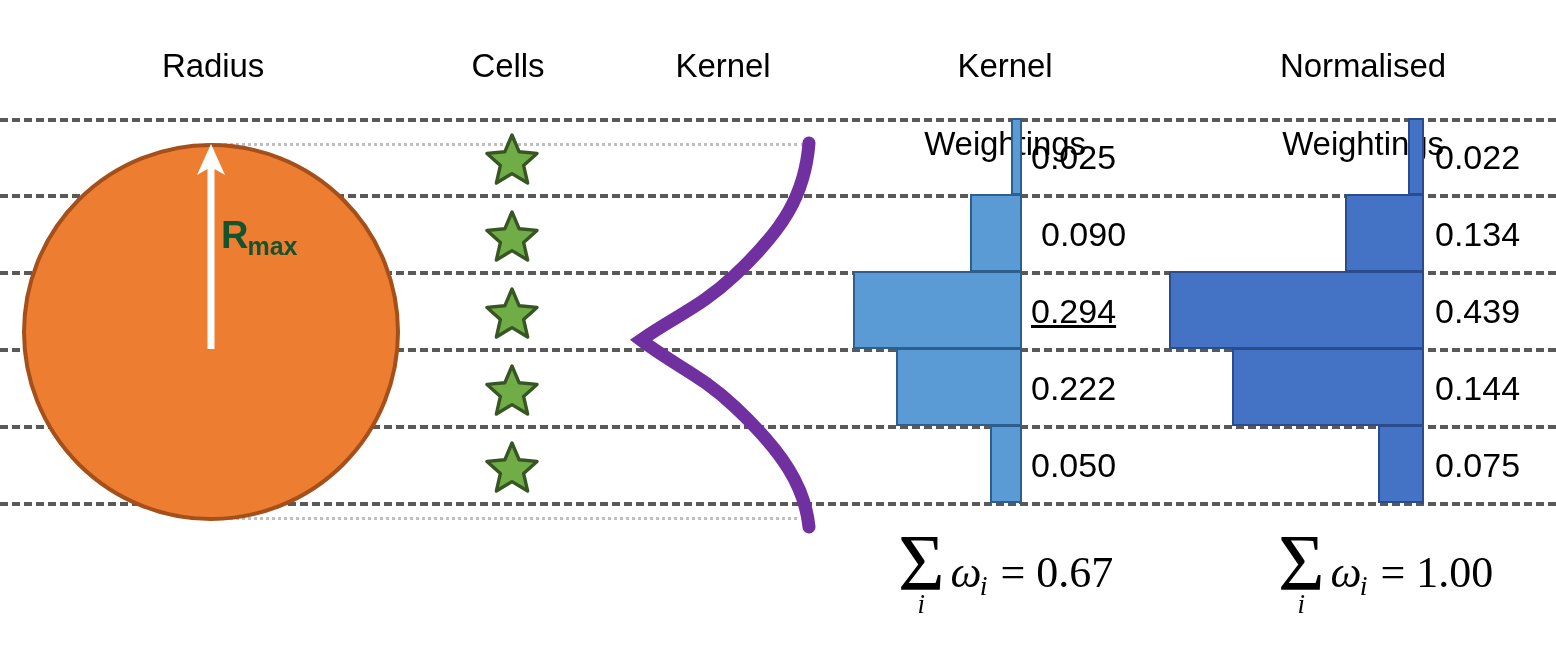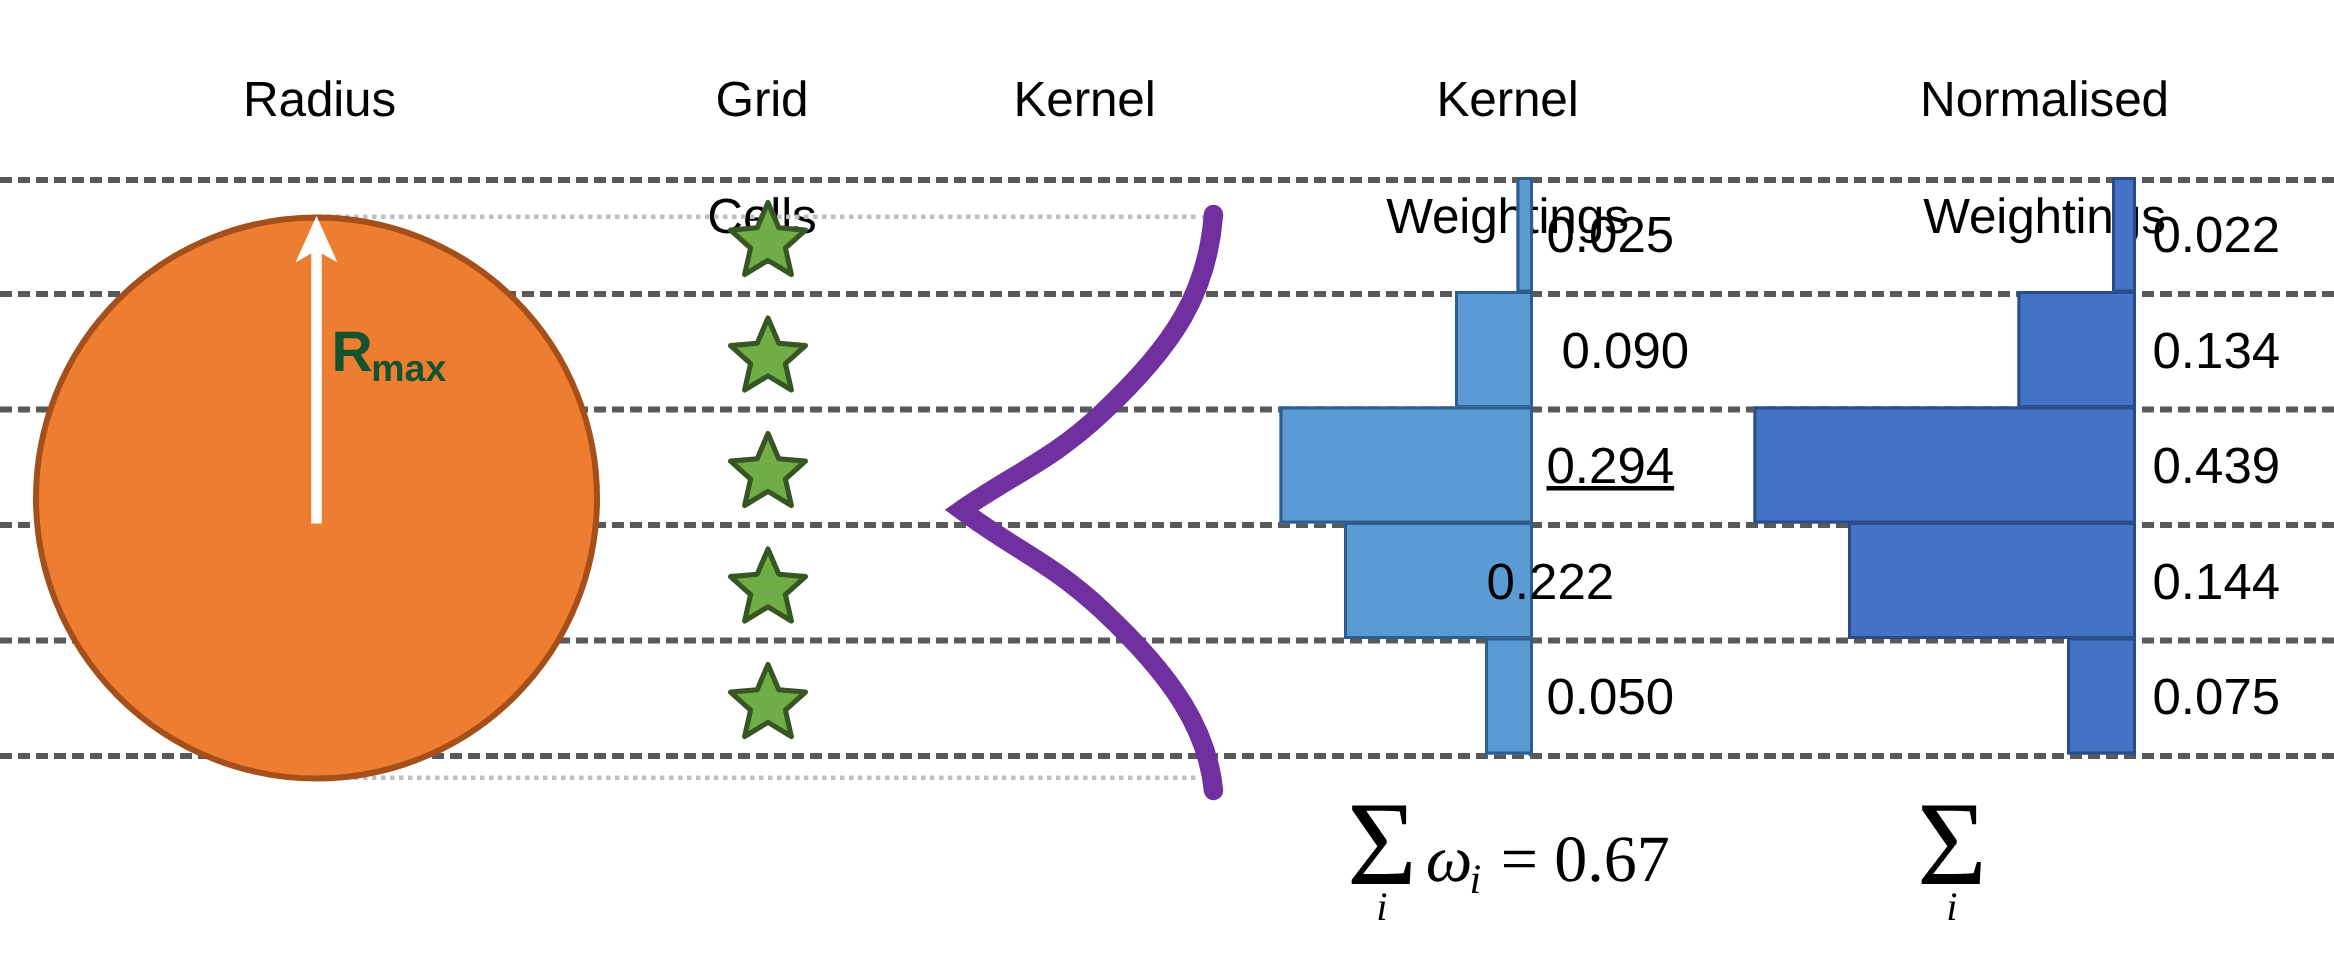--- a/index.html
+++ b/index.html
@@ -144,21 +144,20 @@
 </head>
 <body>
 
 <div id="stage">
 
   <div class="col-header" style="left:78px; top:8px; width:270px;">
     <span class="hl">Radius</span>
   </div>
 
   <div class="col-header" style="left:398px; top:8px; width:220px;">
-    <span class="hl">Grid</span>
     <span class="hl">Cells</span>
   </div>
 
   <div class="col-header" style="left:608px; top:8px; width:230px;">
     <span class="hl">Kernel</span>
   </div>
 
   <div class="col-header" style="left:875px; top:8px; width:260px;">
     <span class="hl">Kernel</span>
     <span class="hl">Weightings</span>
@@ -228,21 +227,21 @@
 
   <div class="bar light" style="left:1011px; top:118px; width:11px; height:77px;"></div>
   <div class="bar light" style="left:970px; top:194px; width:52px; height:78px;"></div>
   <div class="bar light" style="left:853px; top:271px; width:169px; height:78px;"></div>
   <div class="bar light" style="left:896px; top:348px; width:126px; height:78px;"></div>
   <div class="bar light" style="left:990px; top:425px; width:32px; height:78px;"></div>
 
   <div class="val-label" style="left:1031px; top:140px;">0.025</div>
   <div class="val-label" style="left:1031px; top:217px;margin-left:10px;">0.090</div>
   <div class="val-label" style="left:1031px; top:294px;text-decoration:underline;">0.294</div>
-  <div class="val-label" style="left:991px; top:371px;">0.222</div>
+  <div class="val-label" style="left:1031px; top:371px;">0.222</div>
   <div class="val-label" style="left:1031px; top:448px;">0.050</div>
 
   <div class="baseline dark" style="left:1421px; top:118px; height:386px;"></div>
 
   <div class="bar dark" style="left:1408px; top:118px; width:16px; height:77px;"></div>
   <div class="bar dark" style="left:1345px; top:194px; width:79px; height:78px;"></div>
   <div class="bar dark" style="left:1169px; top:271px; width:255px; height:78px;"></div>
   <div class="bar dark" style="left:1232px; top:348px; width:192px; height:78px;"></div>
   <div class="bar dark" style="left:1378px; top:425px; width:46px; height:78px;"></div>
 
@@ -258,15 +257,16 @@
       <span class="sigma-sub">i</span>
     </span>
     <span class="sum-rhs"><span>ω</span><span class="omega-sub">i</span> <span class="eqpart">= 0.67</span></span>
   </div>
 
   <div class="sum-formula" style="left:1278px; top:529px;">
     <span class="sigma-stack">
       <span class="sigma-glyph">Σ</span>
       <span class="sigma-sub">i</span>
     </span>
+    <span class="sum-rhs"><span>ω</span><span class="omega-sub">i</span> <span class="eqpart">= 1.00</span></span>
   </div>
 
 </div>
 
 </body></html>

